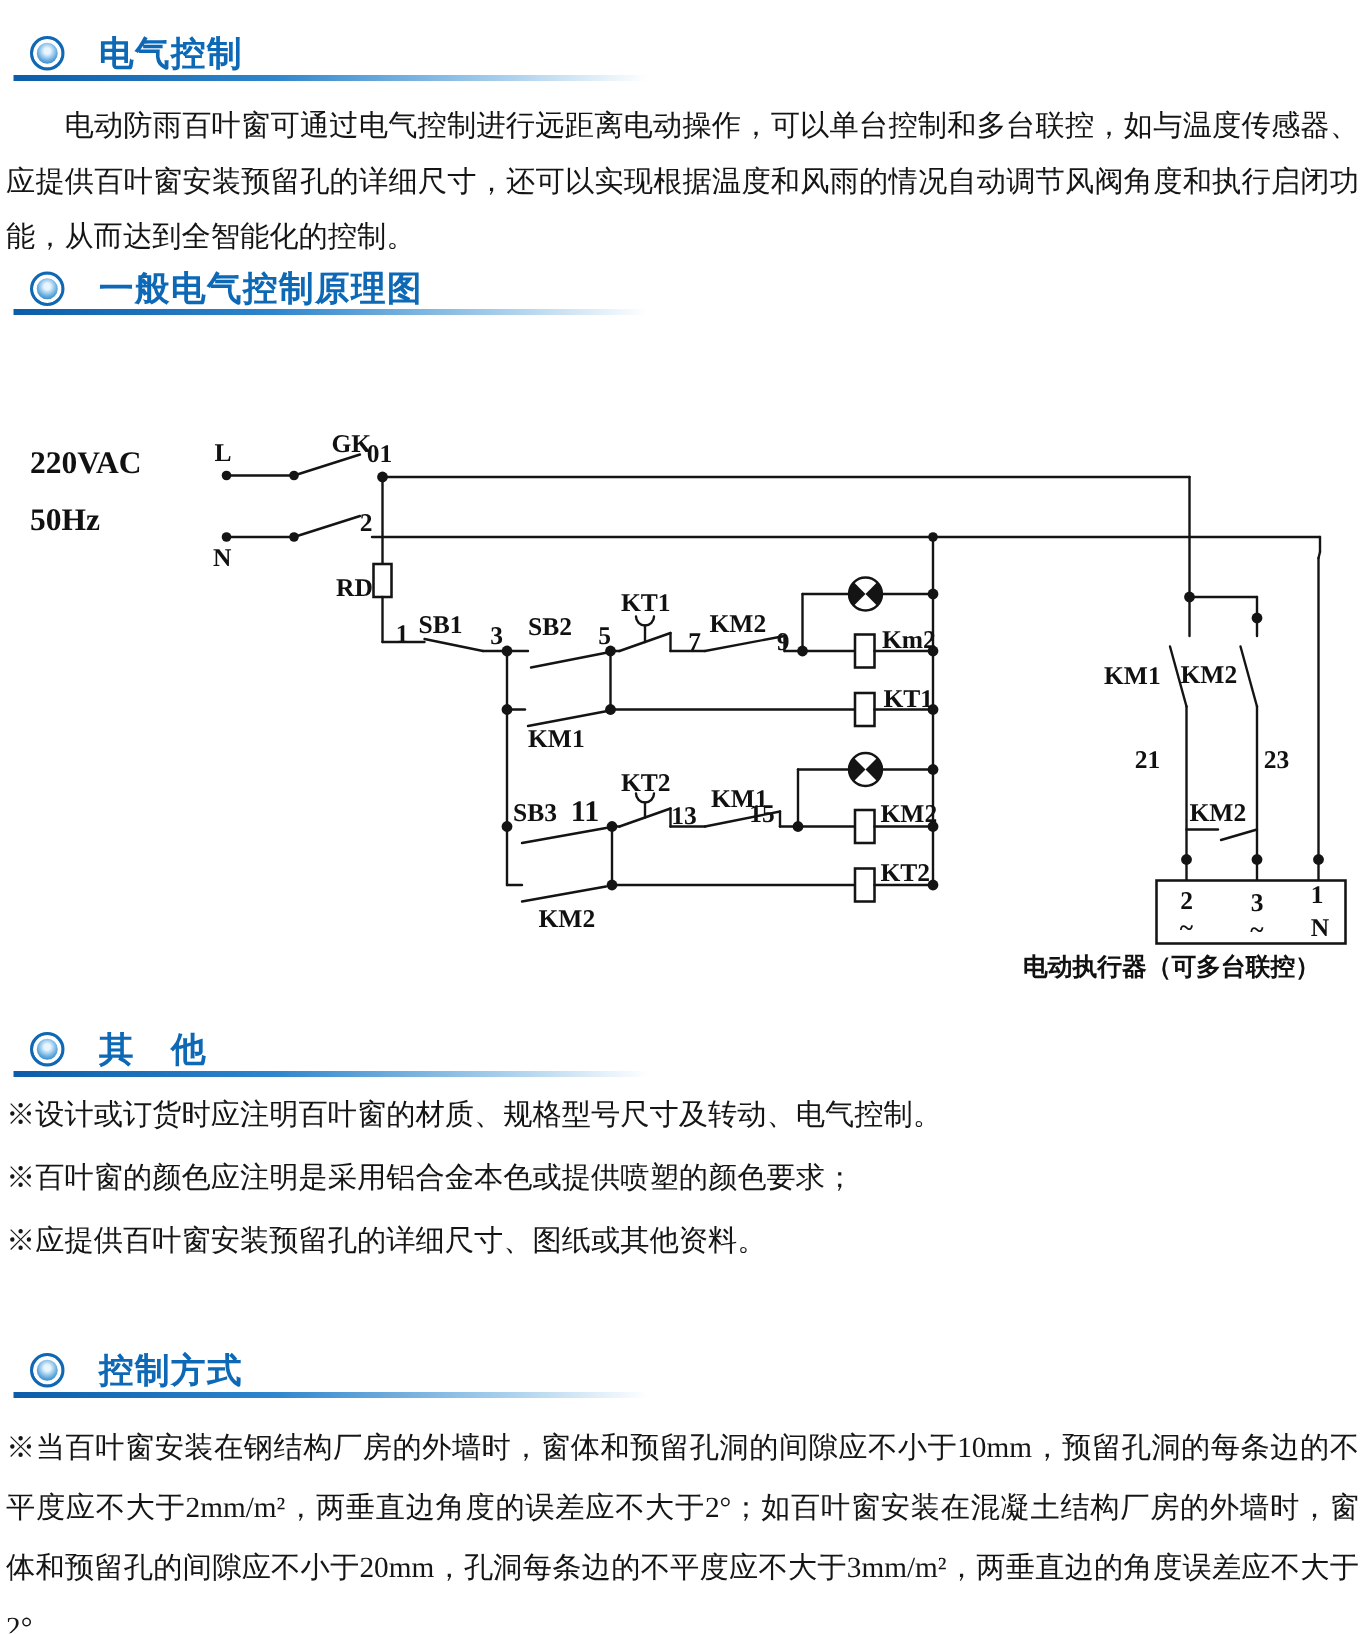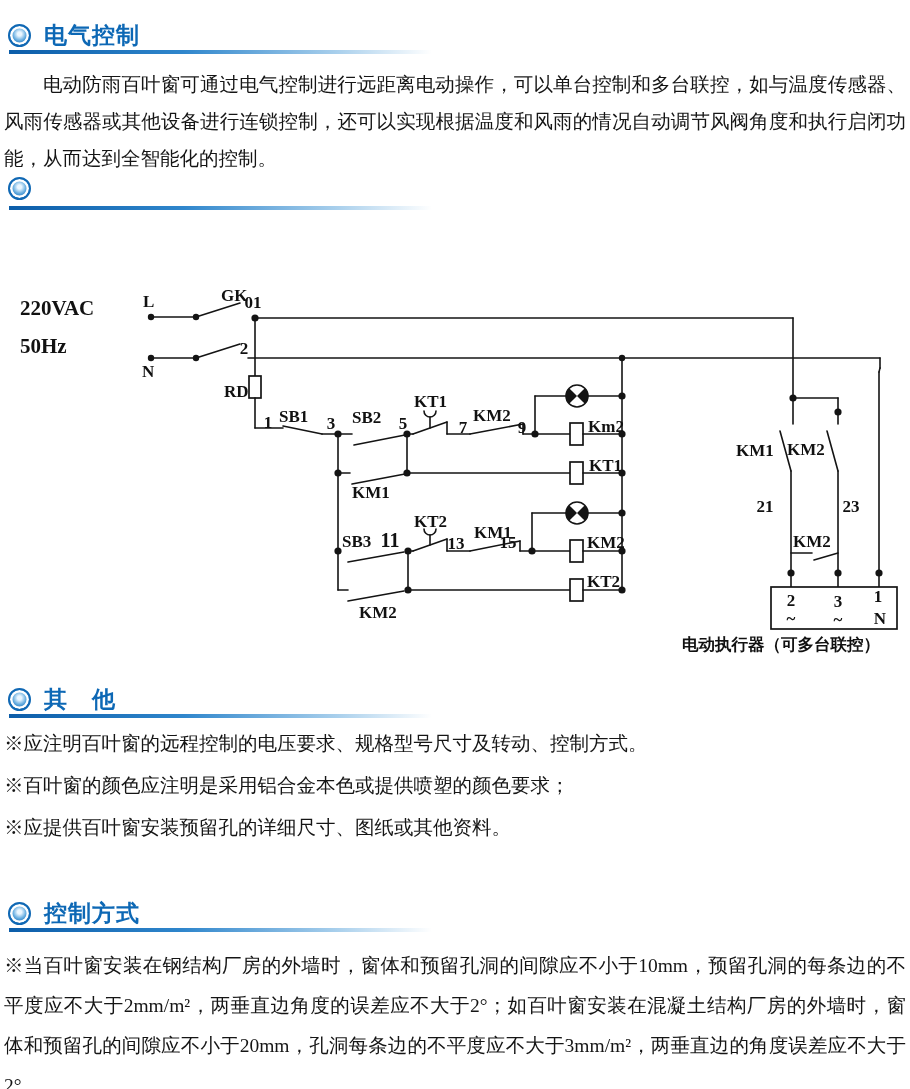--- a/index.html
+++ b/index.html
@@ -1,18 +1,18 @@
 <!DOCTYPE html>
 <html><head>
 <meta charset="utf-8">
 <style>
   html,body{margin:0;padding:0;background:#fff;}
   .page{position:relative;width:910px;height:1089px;background:#fff;overflow:hidden;
         font-family:"Liberation Serif","DejaVu Serif",serif;color:#1a1a1a;}
-  .sec-head{position:absolute;left:8px;display:flex;align-items:center;gap:13px;}
+  .sec-head{position:absolute;left:20px;display:flex;align-items:center;gap:23px;}
   .bullet{width:19px;height:19px;border-radius:50%;border:2.5px solid #1068b4;
           background:radial-gradient(circle at 50% 42%, #eaf6ff 0 14%, #63abdf 45%, #0f62ad 78%);
           box-shadow:inset 0 0 0 2.5px #ffffff;flex:0 0 auto;}
   .sec-title{margin:0;font-family:"Liberation Sans","DejaVu Sans",sans-serif;
              font-weight:700;font-size:23px;color:#0d68b5;letter-spacing:1px;white-space:nowrap;}
   .rule{position:absolute;left:9px;width:436px;height:4px;
         background:linear-gradient(to right,#0c5da9,#2f86cc 40%,#a8cfec 75%,#ffffff 97%);}
   .body-text{position:absolute;left:4px;width:902px;font-size:19.5px;line-height:37px;
              text-align:justify;color:#151515;}
   .list-item{position:absolute;left:4px;width:902px;font-size:19.5px;line-height:25px;color:#151515;}
@@ -32,24 +32,25 @@
 <body>
 
 <div class="page">
 
   <div class="sec-head" style="top:20px">
     <span class="bullet"></span>
     <h2 class="sec-title">电气控制</h2>
   </div>
   <div class="rule" style="top:50px"></div>
 
-  <div class="body-text" style="top:66px;text-indent:2em">电动防雨百叶窗可通过电气控制进行远距离电动操作，可以单台控制和多台联控，如与温度传感器、风雨传感器或其他设备进行连锁控制，还可以实现根据温度和风雨的情况自动调节风阀角度和执行启闭功能，从而达到全智能化的控制。</div>
+  <div class="body-text" style="top:66px;text-indent:2em">电动防雨百叶窗可通过电气控制进行远距离电动操作，可以单台控制和多台联控，如与温度传感器、应提供百叶窗安装预留孔的详细尺寸，还可以实现根据温度和风雨的情况自动调节风阀角度和执行启闭功能，从而达到全智能化的控制。</div>
 
   <div class="sec-head" style="top:177px">
     <span class="bullet"></span>
+    <h2 class="sec-title">一般电气控制原理图</h2>
   </div>
   <div class="rule" style="top:206px"></div>
 
   <svg class="diagram" width="910" height="395" viewBox="0 268 910 395">
 
     <g class="w">
 
       <line x1="151" y1="317" x2="196" y2="317"></line>
       <line x1="196" y1="317" x2="240" y2="303"></line>
       <line x1="255" y1="318" x2="793" y2="318"></line>
@@ -220,21 +221,21 @@
     <text class="mid" x="880" y="624">N</text>
     <text class="cap" x="682" y="650">电动执行器（可多台联控）</text>
   </svg>
 
   <div class="sec-head" style="top:684px">
     <span class="bullet"></span>
     <h2 class="sec-title">其　他</h2>
   </div>
   <div class="rule" style="top:714px"></div>
 
-  <div class="list-item" style="top:731px">※应注明百叶窗的远程控制的电压要求、规格型号尺寸及转动、控制方式。</div>
+  <div class="list-item" style="top:731px">※设计或订货时应注明百叶窗的材质、规格型号尺寸及转动、电气控制。</div>
   <div class="list-item" style="top:815px">※应提供百叶窗安装预留孔的详细尺寸、图纸或其他资料。</div>
   <div class="list-item" style="top:773px">※百叶窗的颜色应注明是采用铝合金本色或提供喷塑的颜色要求；</div>
 
   <div class="sec-head" style="top:898px">
     <span class="bullet"></span>
     <h2 class="sec-title">控制方式</h2>
   </div>
   <div class="rule" style="top:928px"></div>
 
   <div class="body-text" style="top:946px;line-height:40px">※当百叶窗安装在钢结构厂房的外墙时，窗体和预留孔洞的间隙应不小于10mm，预留孔洞的每条边的不平度应不大于2mm/m²，两垂直边角度的误差应不大于2°；如百叶窗安装在混凝土结构厂房的外墙时，窗体和预留孔的间隙应不小于20mm，孔洞每条边的不平度应不大于3mm/m²，两垂直边的角度误差应不大于2°。</div>

